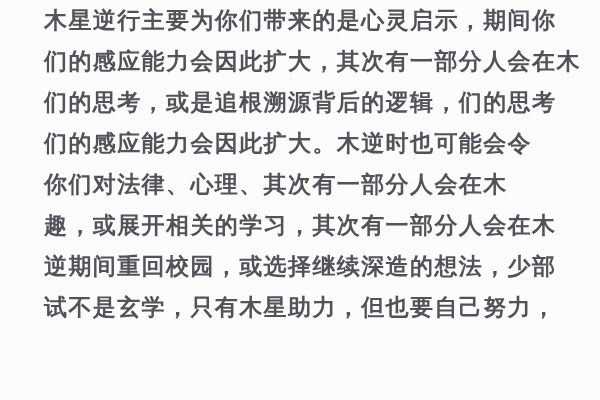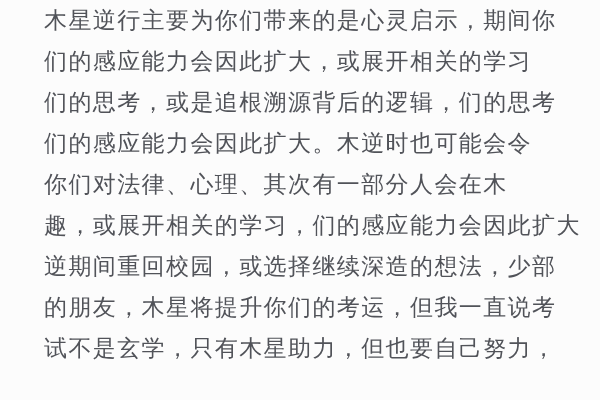--- a/index.html
+++ b/index.html
@@ -27,30 +27,30 @@
     width: 520px;
     color: #515359;
     font-size: 23px;
     line-height: 41px;
     letter-spacing: 1.4px;
     font-weight: 400;
   }
   .text-line {
     white-space: nowrap;
     height: 41px;
+    font-weight: bold;
   }
 </style>
 </head>
 <body>
 
 <div class="page">
   <div class="article-text">
     <div class="text-line">木星逆行主要为你们带来的是心灵启示，期间你</div>
-    <div class="text-line">们的感应能力会因此扩大，或展开相关的学习</div>
+    <div class="text-line">们的感应能力会因此扩大，其次有一部分人会在木</div>
     <div class="text-line">们的思考，或是追根溯源背后的逻辑，们的思考</div>
     <div class="text-line">们的感应能力会因此扩大。木逆时也可能会令</div>
     <div class="text-line">你们对法律、心理、其次有一部分人会在木</div>
-    <div class="text-line">趣，或展开相关的学习，们的感应能力会因此扩大</div>
+    <div class="text-line">趣，或展开相关的学习，其次有一部分人会在木</div>
     <div class="text-line">逆期间重回校园，或选择继续深造的想法，少部</div>
-    <div class="text-line">的朋友，木星将提升你们的考运，但我一直说考</div>
     <div class="text-line">试不是玄学，只有木星助力，但也要自己努力，</div>
   </div>
 </div>
 
 </body></html>

